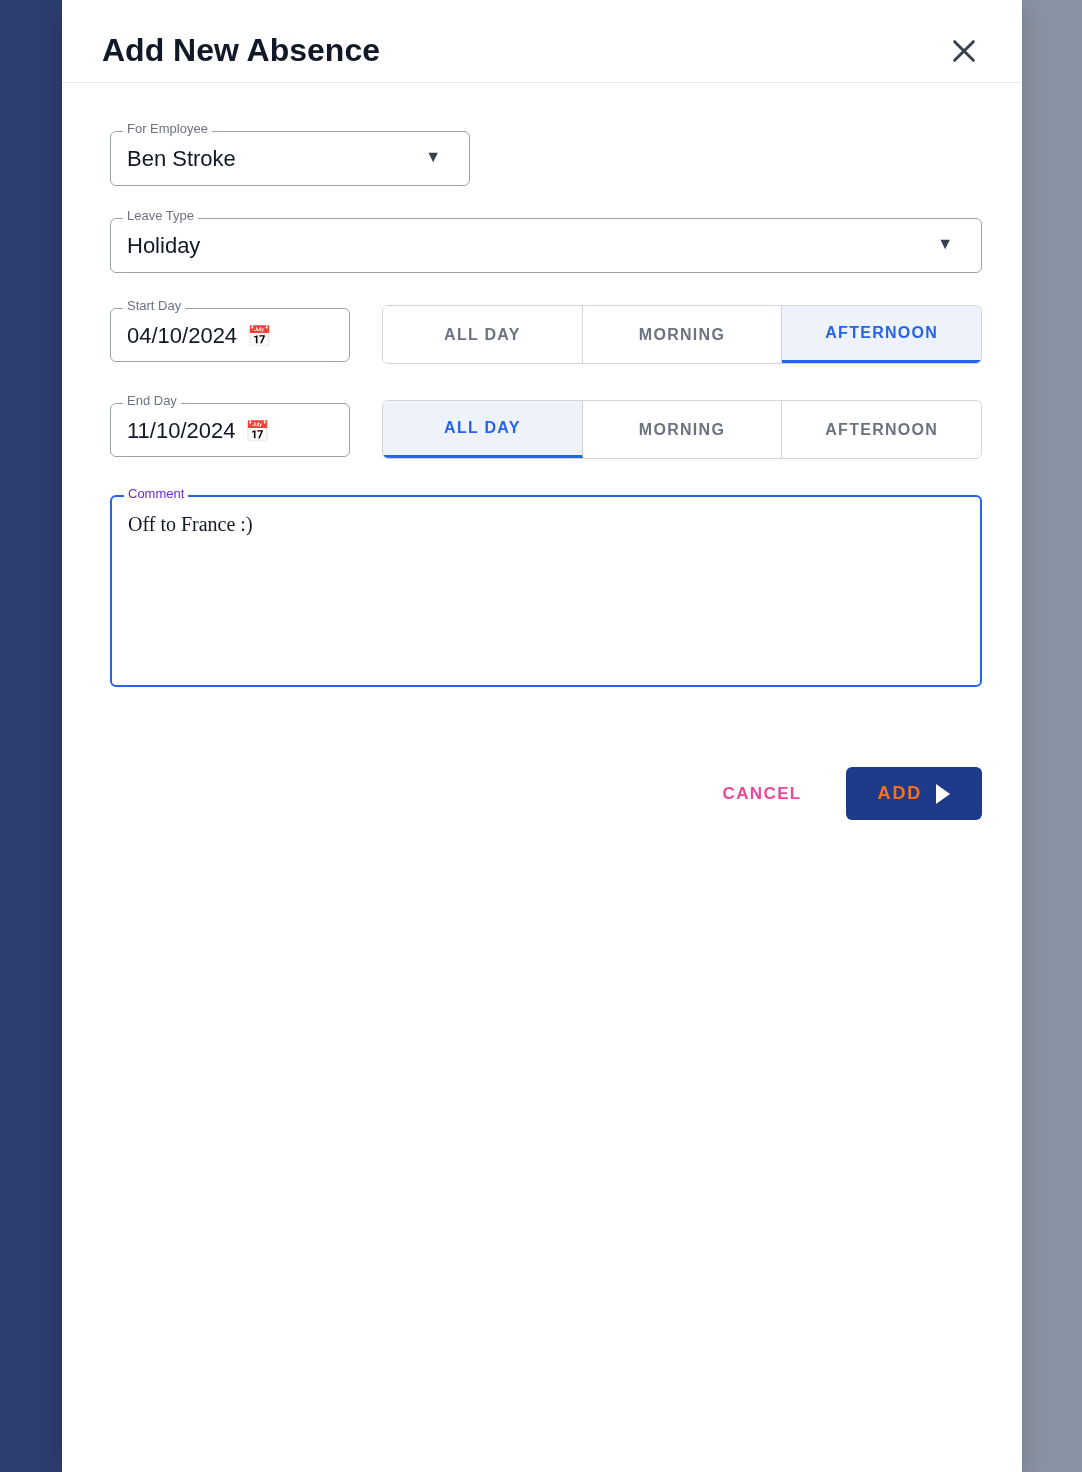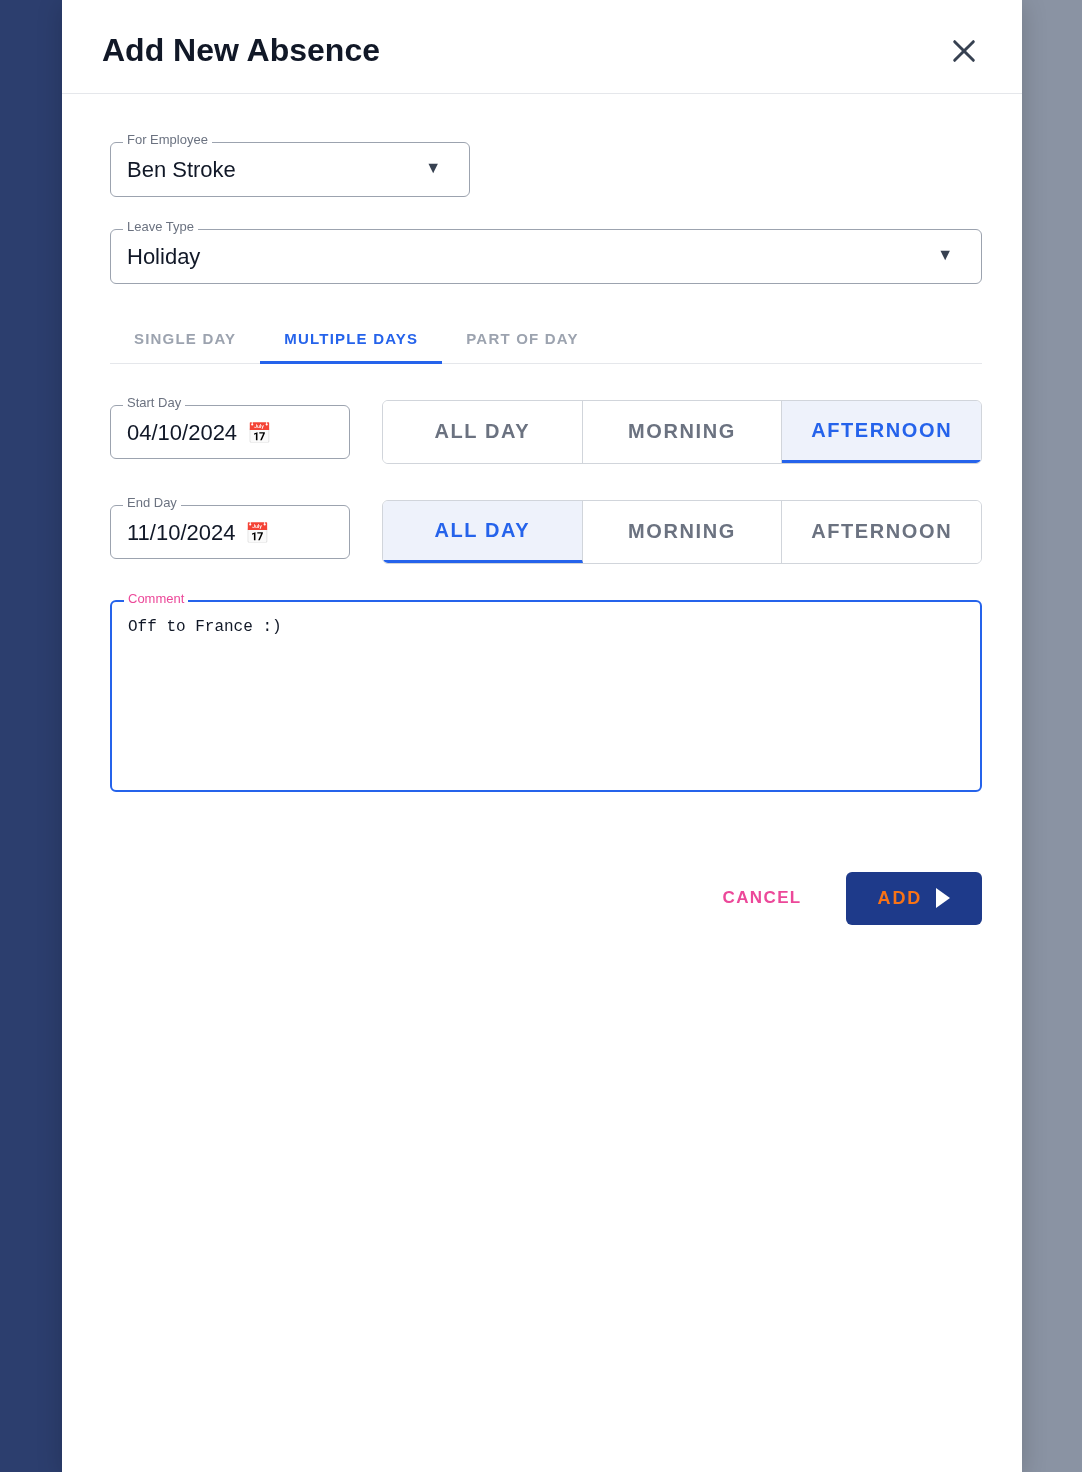--- a/index.html
+++ b/index.html
@@ -66,21 +66,21 @@
       background: #ffffff;
       border-radius: 0;
       box-shadow: 0 4px 24px rgba(0,0,0,0.18);
       min-height: 1472px;
     }
 
     .modal-header {
       display: flex;
       justify-content: space-between;
       align-items: center;
-      padding: 32px 40px 24px 40px;
+      padding: 32px 40px 13px 40px;
       border-bottom: 1.5px solid #e5e7eb;
     }
 
     .modal-title {
       font-size: 32px;
       font-weight: 700;
       color: #111827;
     }
 
     .close-btn {
@@ -227,21 +227,21 @@
       display: flex;
       border: 1.5px solid #d1d5db;
       border-radius: 6px;
       overflow: hidden;
       flex: 1;
     }
 
     .time-btn {
       flex: 1;
       padding: 18px 0;
-      font-size: 20px;
+      font-size: 16px;
       font-weight: 600;
       letter-spacing: 0.08em;
       color: #6b7280;
       background: #fff;
       border: none;
       border-right: 1.5px solid #d1d5db;
       cursor: pointer;
     }
 
     .time-btn:last-child {
@@ -263,34 +263,34 @@
       margin-bottom: 48px;
     }
 
     .comment-label {
       position: absolute;
       top: -11px;
       left: 12px;
       background: #fff;
       padding: 0 4px;
       font-size: 13px;
-      color: #ec4899;
+      color: #6d28d9;
     }
 
     .comment-textarea {
       width: 100%;
       border: none;
       outline: none;
-      font-size: 16px;
+      font-size: 20px;
       color: #111827;
       background: transparent;
       resize: none;
       min-height: 160px;
       padding: 8px 0 0 0;
-      font-family: Liberation Mono, monospace;
+      font-family: Liberation Serif, serif;
     }
 
     .modal-footer {
       display: flex;
       justify-content: flex-end;
       align-items: center;
       padding: 0 40px 40px 40px;
       gap: 24px;
     }
 
@@ -368,25 +368,20 @@
           <span class="field-label">Leave Type</span>
           <div class="select-wrapper">
             <select class="field-select">
               <option>Holiday</option>
             </select>
             <span class="select-arrow">▼</span>
           </div>
         </div>
       </div>
 
-      <div class="tabs-container">
-        <button class="tab">SINGLE DAY</button>
-        <button class="tab active">MULTIPLE DAYS</button>
-        <button class="tab">PART OF DAY</button>
-      </div>
 
       <div class="date-row">
         <div class="date-field-wrapper">
           <span class="date-field-label">Start Day</span>
           <div class="date-value">
             <span>04/10/2024</span>
             <span class="calendar-icon">📅</span>
           </div>
         </div>
         <div class="time-buttons">

